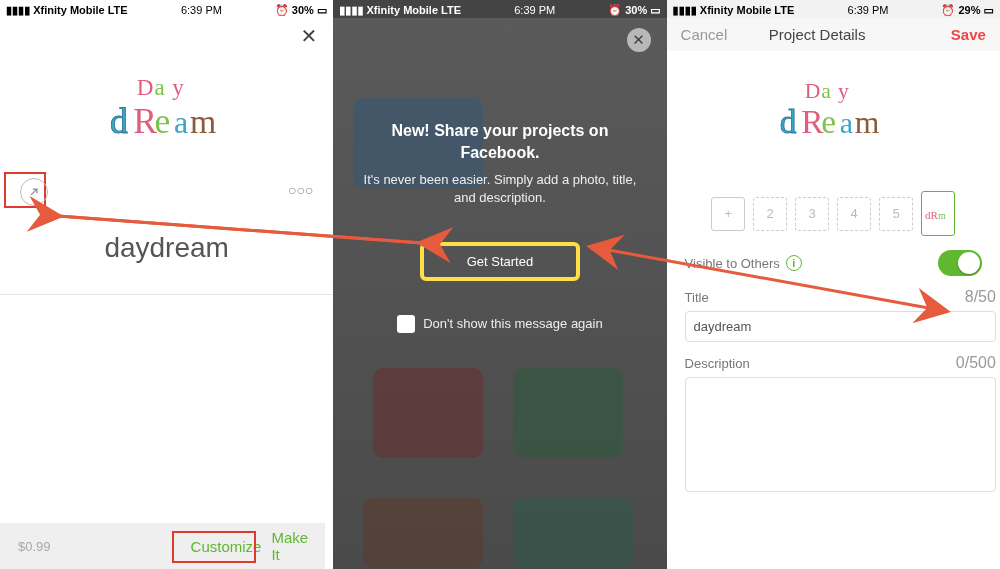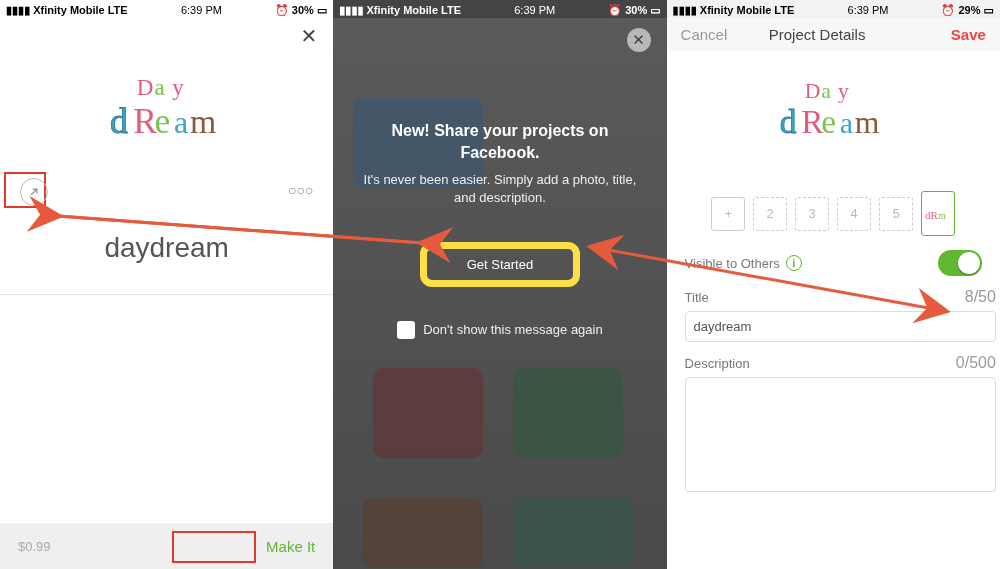--- a/index.html
+++ b/index.html
@@ -14,35 +14,35 @@
 
   
   .s1-close { position: absolute; top: 26px; right: 16px; font-size: 20px; color: #444; line-height: 1; }
   .s1-logo-area { display:flex; justify-content:center; padding-top: 40px; }
   .share-btn { width:28px; height:28px; border:1px solid #bbb; border-radius:50%; display:flex; align-items:center; justify-content:center; margin-left: 8px; position:relative; }
   .share-highlight { border: 2px solid #e03a2e; padding:3px; position:absolute; top:10px; left:4px; width:42px; height:36px; }
   .more-dots { color:#888; font-size:14px; letter-spacing:0px; }
   .s1-title { text-align:center; font-size:28px; font-weight:300; color:#555; margin-top:18px; padding-bottom:30px; border-bottom:1px solid #e5e5e5; }
   .s1-subrow { display:flex; align-items:center; justify-content:space-between; padding:14px 24px; font-size:14px; color:#555; }
   .chev { width:20px; height:20px; border:1px solid #ccc; border-radius:50%; display:flex; align-items:center; justify-content:center; font-size:11px; color:#888;}
-  .s1-bottom { position:absolute; bottom:0; left:0; right:0; height:46px; background:#efefef; display:flex; align-items:center; padding: 0 18px; }
+  .s1-bottom { position:absolute; bottom:0; left:0; right:8px; height:46px; background:#efefef; display:flex; align-items:center; padding: 0 18px; }
   .price { color:#aaa; font-size:13px; }
   .btn-customize { color:#5fb82f; font-size:15px; font-weight:500; padding:6px 10px; }
   .cust-highlight { border:2px solid #e03a2e; padding:2px 4px; position:absolute; left:172px; bottom:6px; width:84px; height:32px;}
   .btn-makeit { color:#5fb82f; font-size:15px; font-weight:500; margin-left:auto; }
 
   
   .s2 { background: #444; }
   .s2 .statusbar { color:#fff; }
   .s2-dim { position:absolute; inset:18px 0 0 0; background: linear-gradient(#5a5a5a,#4a4a4a); }
   .s2-close { position:absolute; top:28px; right:16px; width:24px; height:24px; background:#b8b8b8; border-radius:50%; color:#404040; display:flex; align-items:center; justify-content:center; font-size:15px; }
   .s2-text { position:absolute; top:120px; left:0; right:0; text-align:center; color:#fff; padding: 0 30px; }
   .s2-h { font-size:16px; font-weight:600; line-height:1.35; }
   .s2-p { font-size:13px; font-weight:300; opacity:.9; margin-top:8px; line-height:1.4;}
-  .s2-btn { border:7px solid #fde047; border-radius:12px; color:#fff; font-size:13px; padding:8px 0; margin:34px auto 0; width:160px; }
+  .s2-btn { border:4px solid #fde047; border-radius:6px; color:#fff; font-size:13px; padding:8px 0; margin:34px auto 0; width:160px; }
   .s2-dontshow { display:flex; align-items:center; justify-content:center; gap:8px; color:#eee; font-size:13px; margin-top:34px; }
   .s2-check { width:18px; height:18px; background:#fff; border-radius:3px; }
   .blob { position:absolute; border-radius:10px; background:#3c3c3c; opacity:.5; }
   .b1{top:80px;left:20px;width:130px;height:90px; background:#2f587a;}
   .b2{top:350px;left:40px;width:110px;height:90px; background:#6a2a2a;}
   .b3{top:350px;left:180px;width:110px;height:90px; background:#2a5a3a;}
   .b4{top:480px;left:30px;width:120px;height:70px; background:#5a3a2a;}
   .b5{top:480px;left:180px;width:120px;height:70px; background:#2a5a4a;}
 
   
@@ -116,20 +116,21 @@
           </svg>
       </div>
       <div class="more-dots" style="position:absolute; right:20px; top:8px;">○○○</div>
     </div>
 
     <div class="s1-title">daydream</div>
 
 
     <div class="s1-bottom">
       <span class="price">$0.99</span>
+      <span class="btn-customize" style="margin-left:130px;">Customize</span>
       <span class="btn-makeit">Make It</span>
     </div>
     <div class="cust-highlight"></div>
   </div>
 
   <div class="screen s2">
     <div class="statusbar">
       <div class="sb-left">
         <span>▮▮▮▮</span>
         <span>Xfinity Mobile</span>

